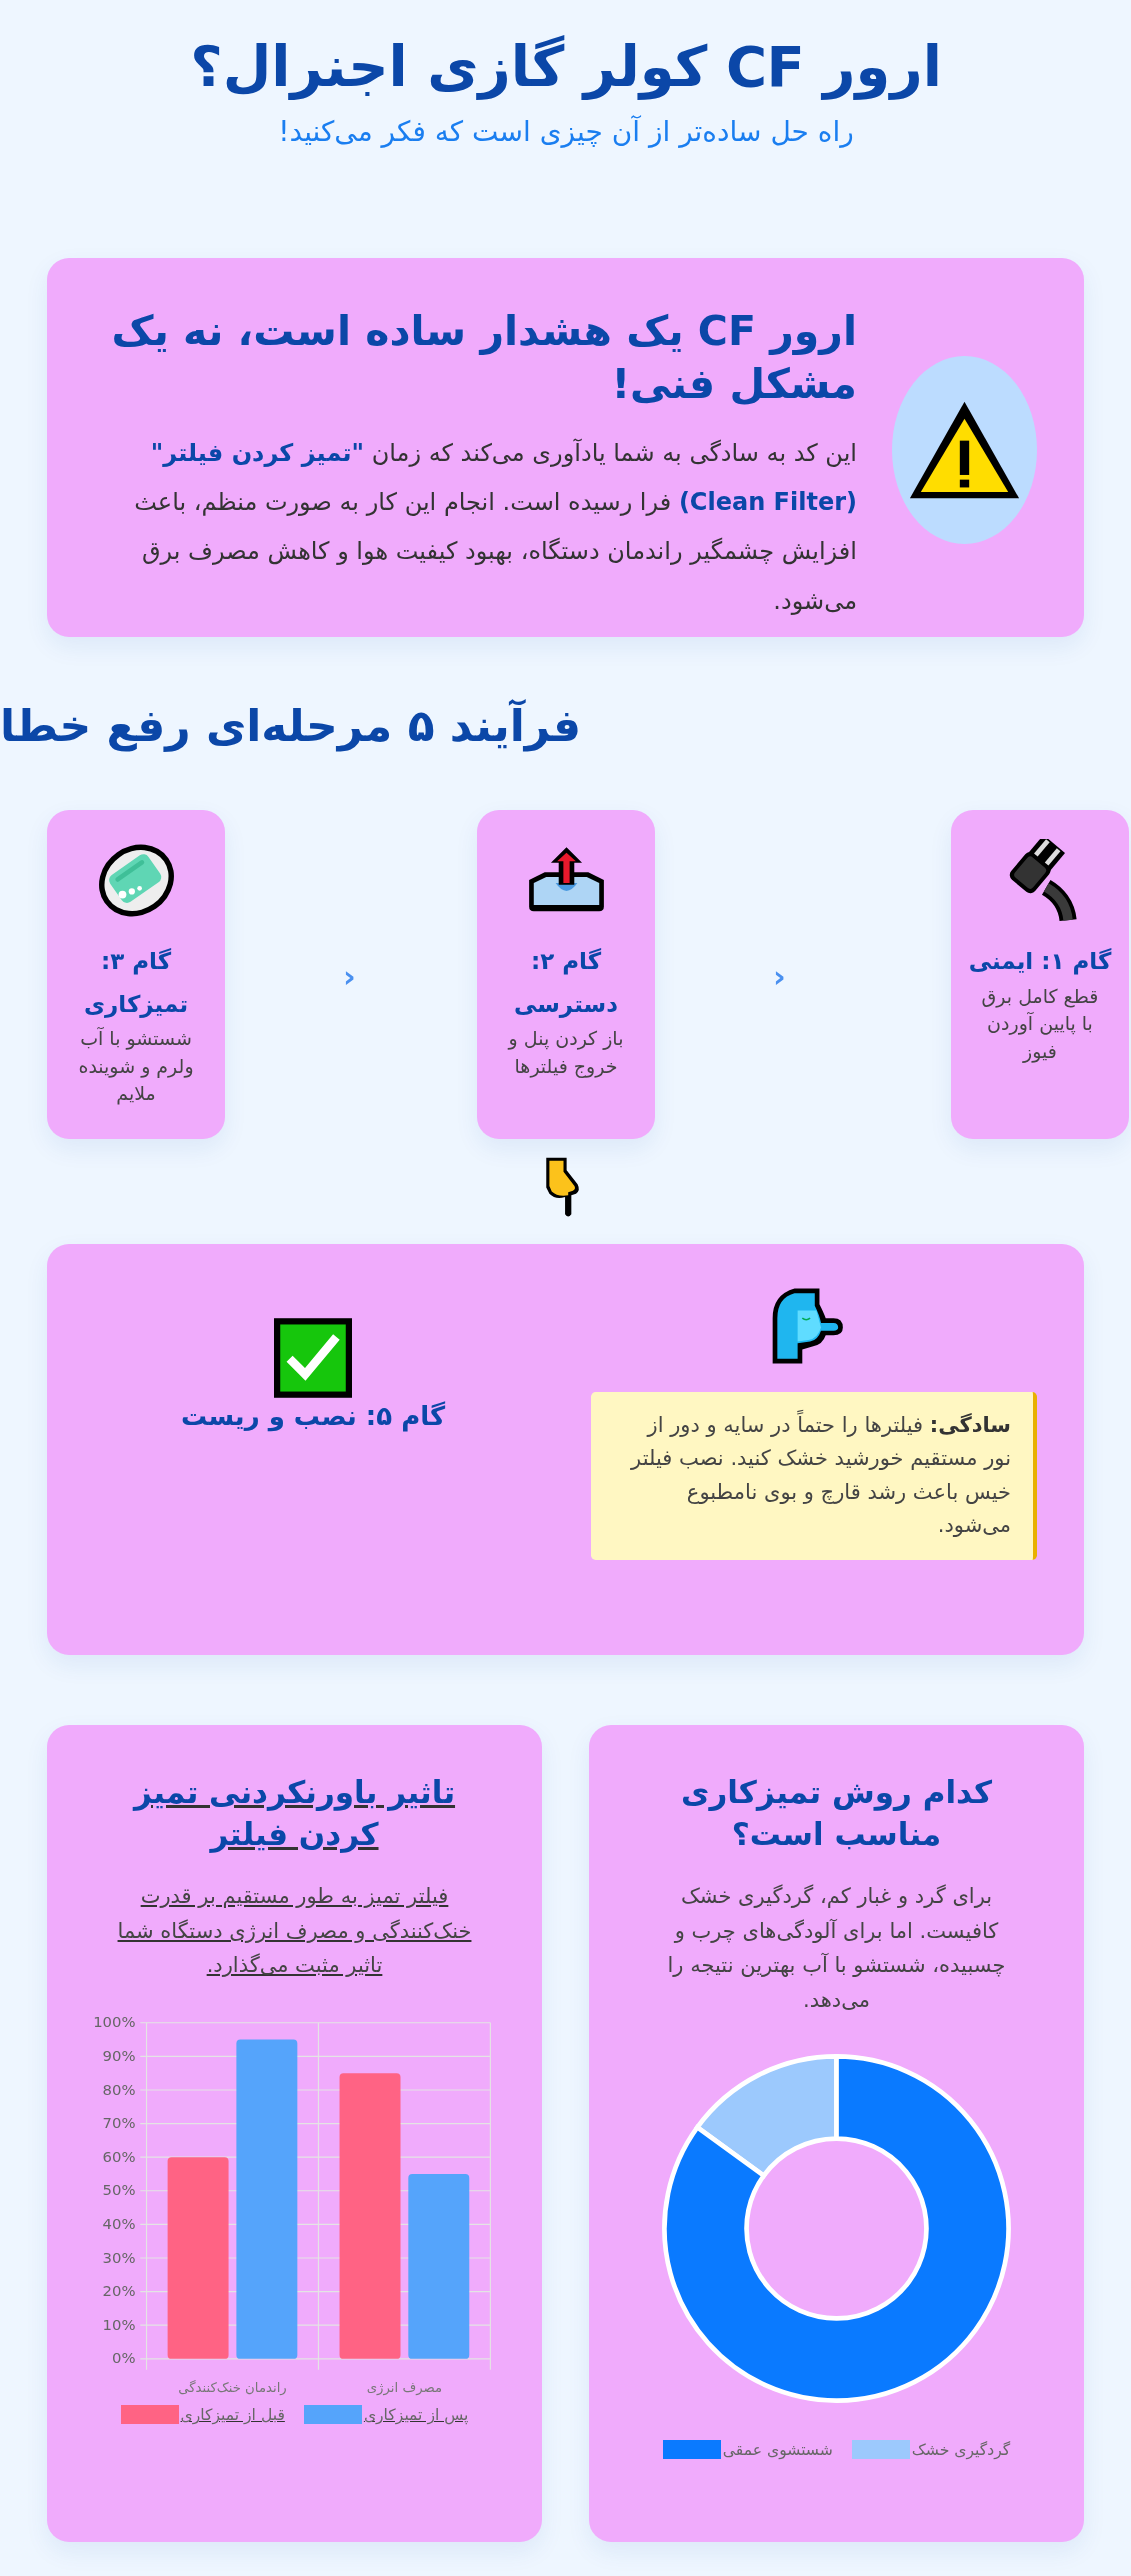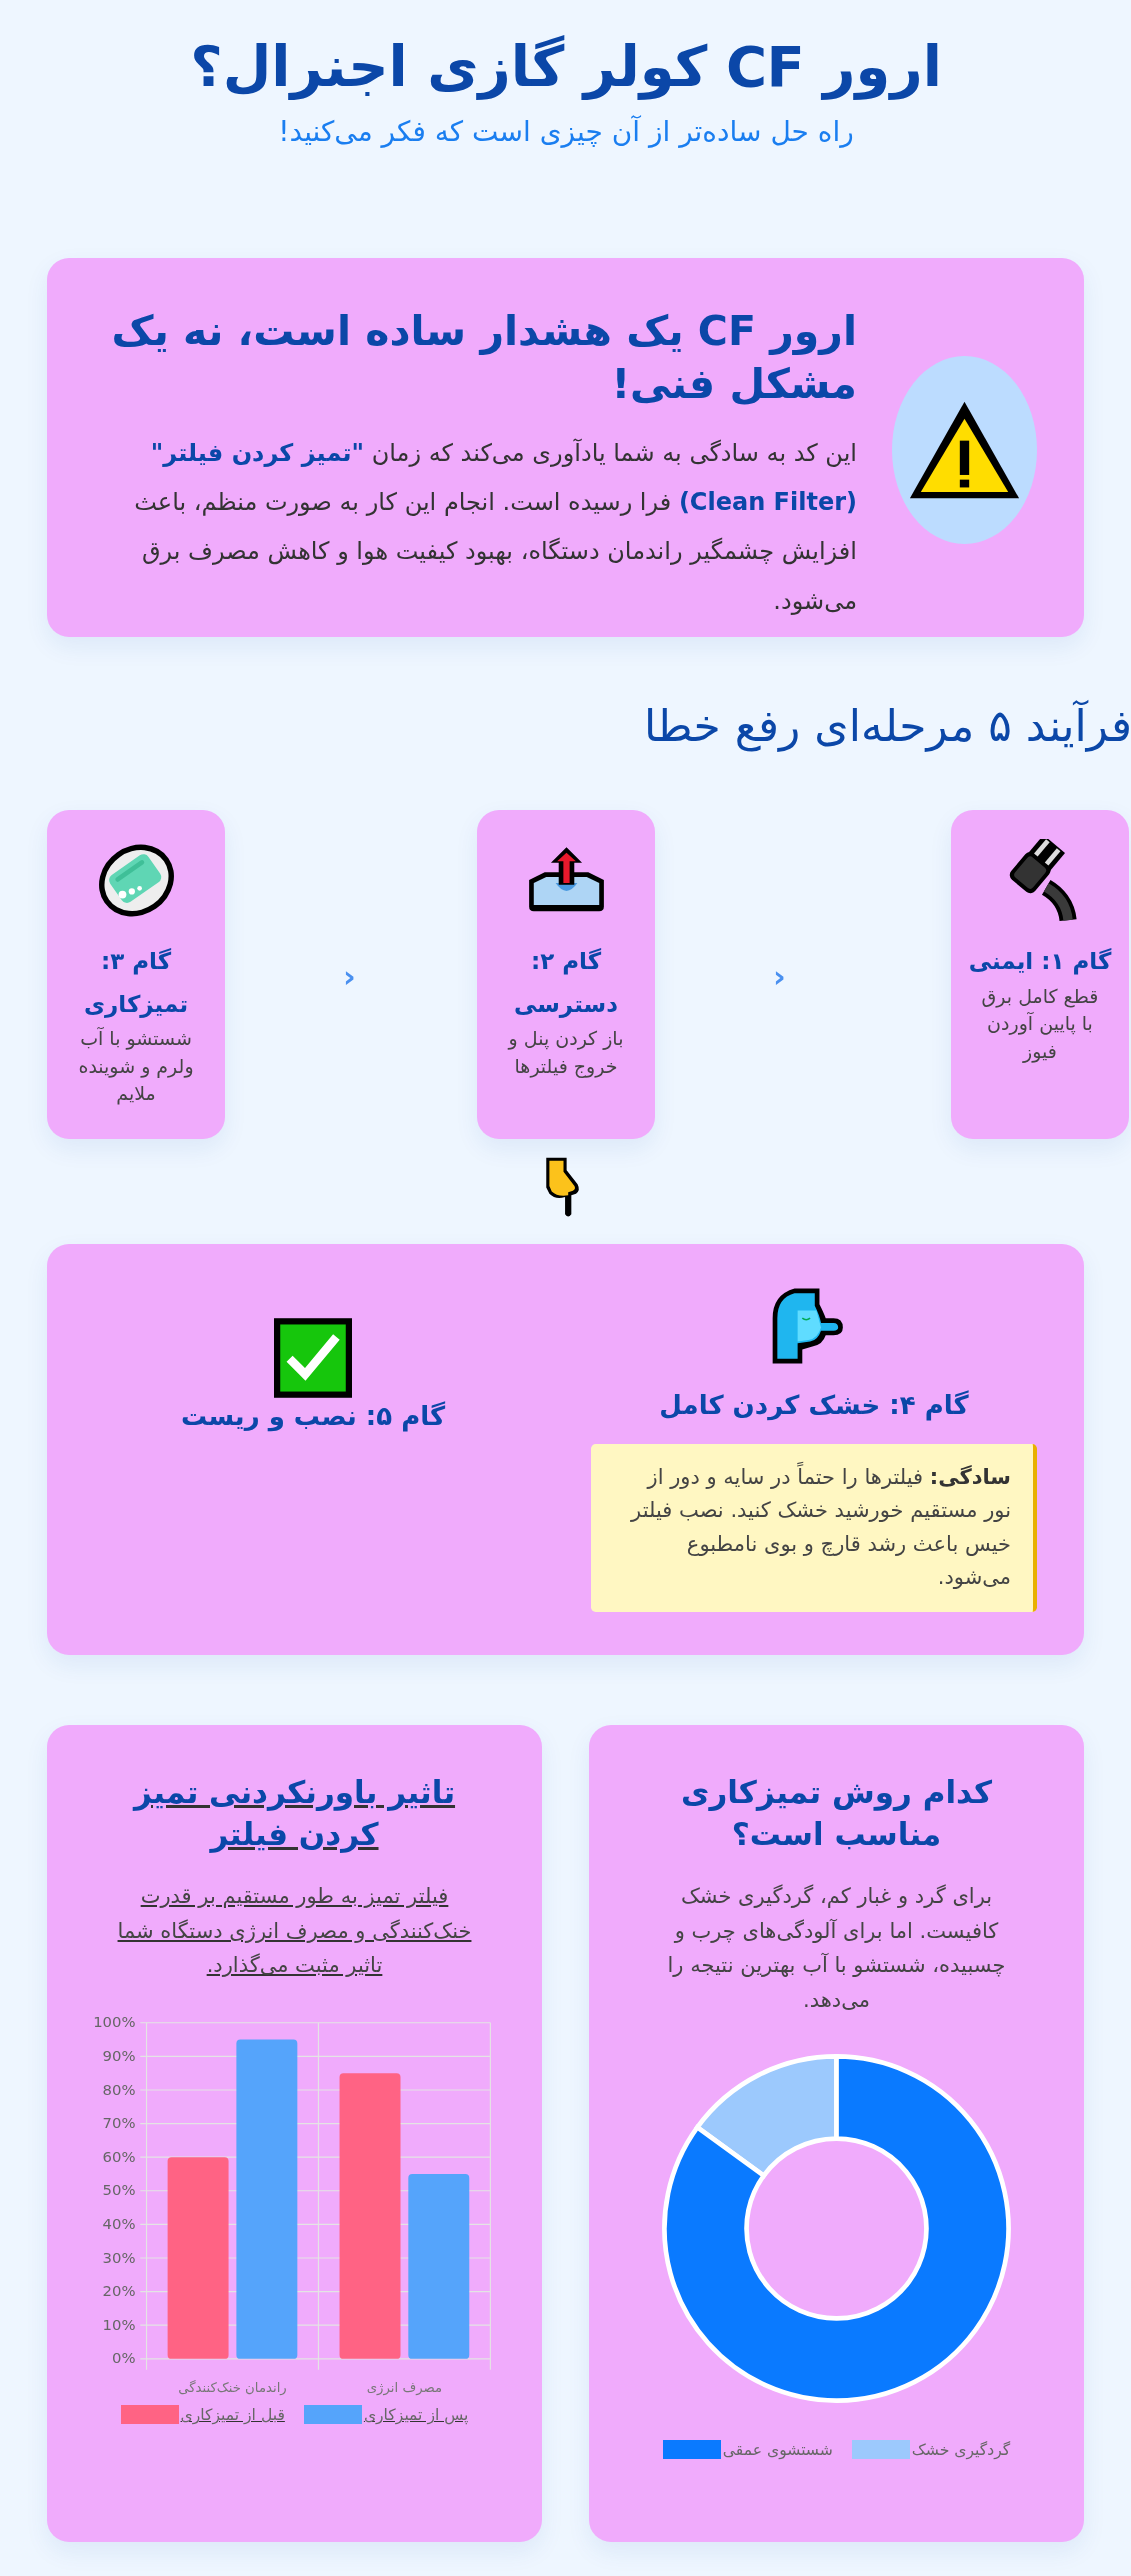--- a/index.html
+++ b/index.html
@@ -12,21 +12,21 @@
   .hero p { font-size: 28px; color: #1a7ef0; margin-top: 11px; }
 
   .card { background: #f0abfc; border-radius: 22px; box-shadow: 0 9.4px 23.5px rgba(30,80,160,0.08); }
 
   .intro { position: absolute; left: 47px; top: 258px; width: 1037px; height: 379px; }
   .intro .warn-wrap { position: absolute; right: 47px; top: 98px; width: 145px; height: 188px; border-radius: 50%; background: #bcdcff; display: flex; align-items: center; justify-content: center; }
   .intro h2 { position: absolute; right: 227px; top: 47px; width: 751px; font-size: 41px; font-weight: 900; color: #0b47a8; line-height: 1.3; text-align: right; }
   .intro .body { position: absolute; right: 227px; top: 171px; width: 751px; font-size: 24px; line-height: 2.05; color: #333; text-align: right; }
   .intro .body b { color: #0b47a8; font-weight: 700; }
 
-  .process-title { position: absolute; top: 700px; left: 0; width: 1132px; text-align: right; font-size: 44px; font-weight: 400; color: #0b47a8; }
+  .process-title { position: absolute; top: 700px; left: 0; width: 1132px; text-align: left; font-size: 44px; font-weight: 700; color: #0b47a8; }
 
   .step { position: absolute; top: 810px; width: 178px; height: 329px; text-align: center; padding-top: 27px; }
   .step .icon { height: 86px; display: flex; justify-content: center; align-items: center; }
   .step .title { font-size: 23px; font-weight: 700; color: #0b47a8; line-height: 1.85; margin-top: 17px; }
   .step .desc { font-size: 19px; color: #444; line-height: 1.45; padding: 0 30px; }
   .chev { position: absolute; top: 958px; font-size: 31px; color: #4a90f0; font-weight: 700; }
   .hand { position: absolute; left: 540px; top: 1156px; }
 
   .steps2 { position: absolute; left: 47px; top: 1244px; width: 1037px; height: 411px; }
   .s5 { position: absolute; left: 47px; top: 74px; width: 438px; text-align: center; }
@@ -129,21 +129,20 @@
   </div>
 
   <section class="card steps2">
     <div class="s4">
       <svg width="86" height="78" viewBox="0 0 110 100">
         <path d="M30,2 L62,2 L62,22 Q68,34 70,40 L80,40 Q92,40 92,52 Q92,62 80,62 L70,62 Q66,74 54,76 L40,80 L40,98 L2,98 L2,40 Q2,10 30,2 Z" fill="#000"></path>
         <path d="M30,8 L56,8 L56,24 Q62,36 64,46 L80,46 Q86,46 86,52 Q86,56 80,56 L64,56 Q60,68 50,70 L34,72 L34,92 L8,92 L8,40 Q8,14 30,8 Z" fill="#1fb6ef"></path>
         <path d="M34,30 Q40,30 58,30 Q62,44 64,52 Q60,66 48,68 L34,70 Z" fill="#5fdcff"></path>
         <path d="M40,40 Q45,44 50,40" stroke="#0a5" stroke-width="2" fill="none"></path>
       </svg>
-      <div class="title">گام ۴: خشک کردن کامل</div>
       <div class="warnbox"><b>سادگی:</b><span> فیلترها را حتماً در سایه و دور از نور مستقیم خورشید خشک کنید. نصب فیلتر خیس باعث رشد قارچ و بوی نامطبوع می‌شود.</span></div>
     </div>
 
     <div class="s5">
       <svg width="78" height="80" viewBox="0 0 100 102">
         <rect x="0" y="0" width="100" height="102" fill="#000"></rect>
         <rect x="8" y="8" width="84" height="86" fill="#16c60c"></rect>
         <path d="M20,52 L40,72 L80,24" stroke="#fff" stroke-width="11" fill="none"></path>
       </svg>
       <div class="title">گام ۵: نصب و ریست</div>

